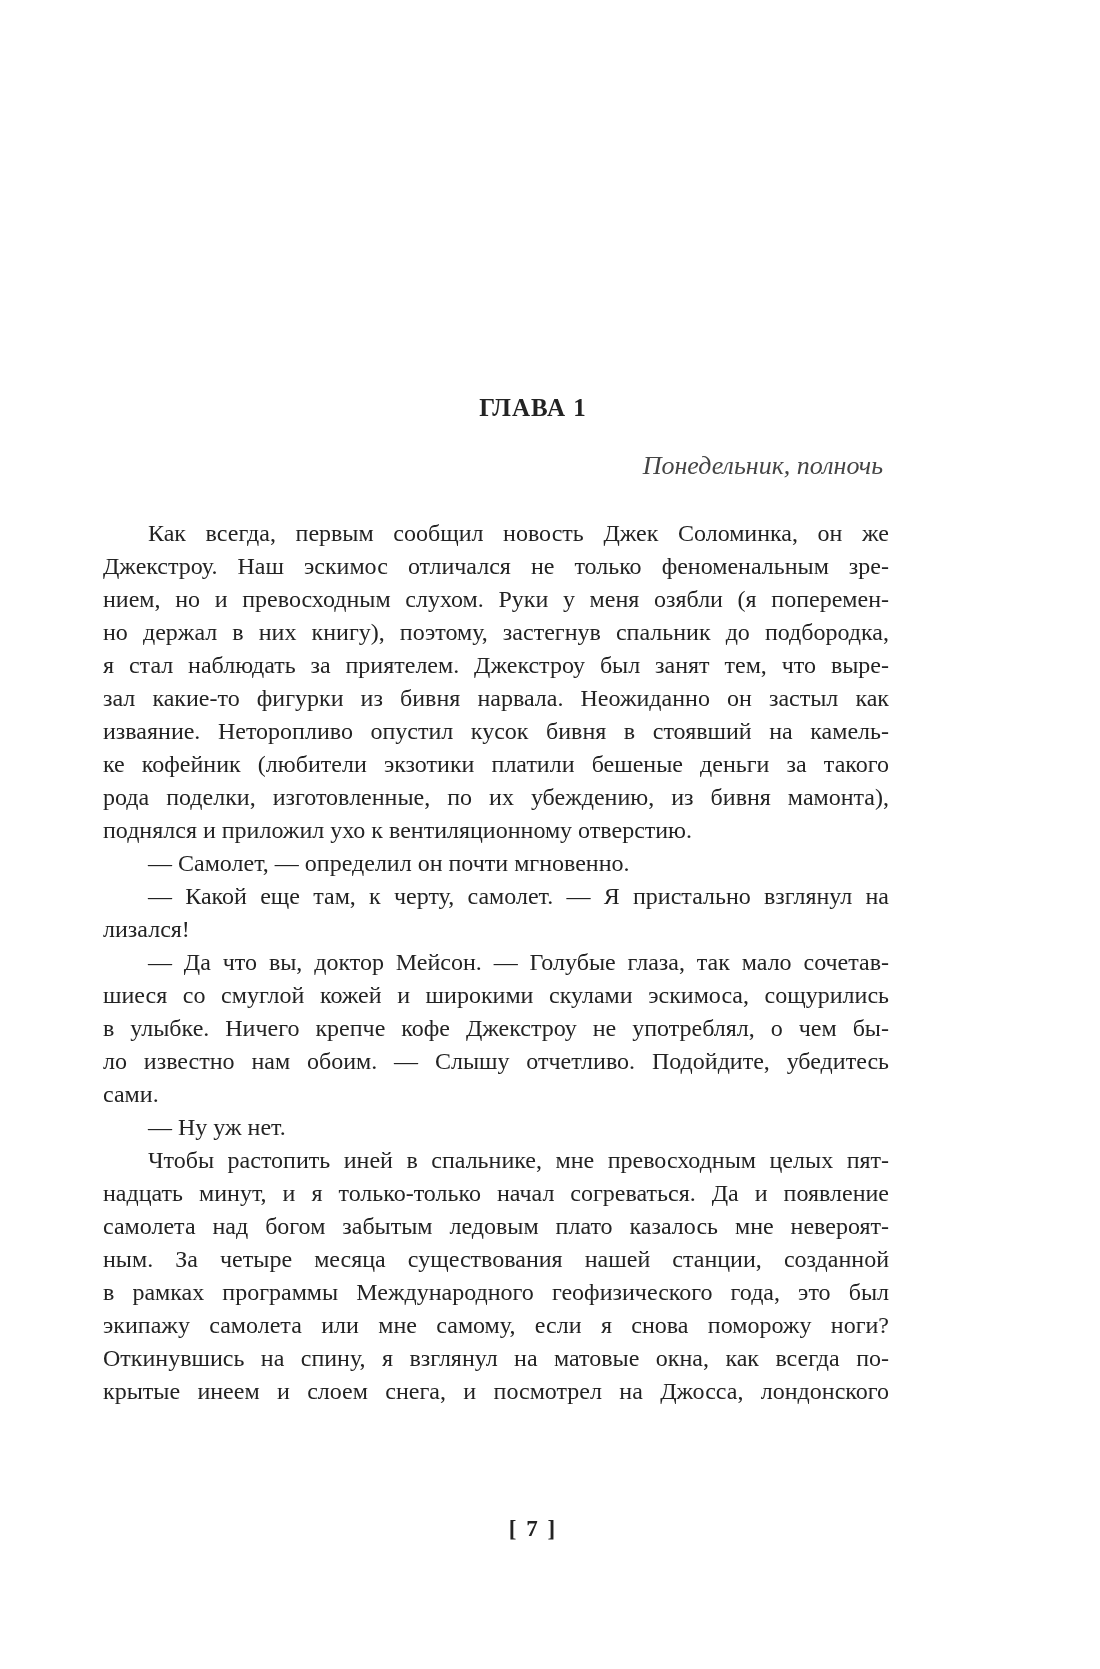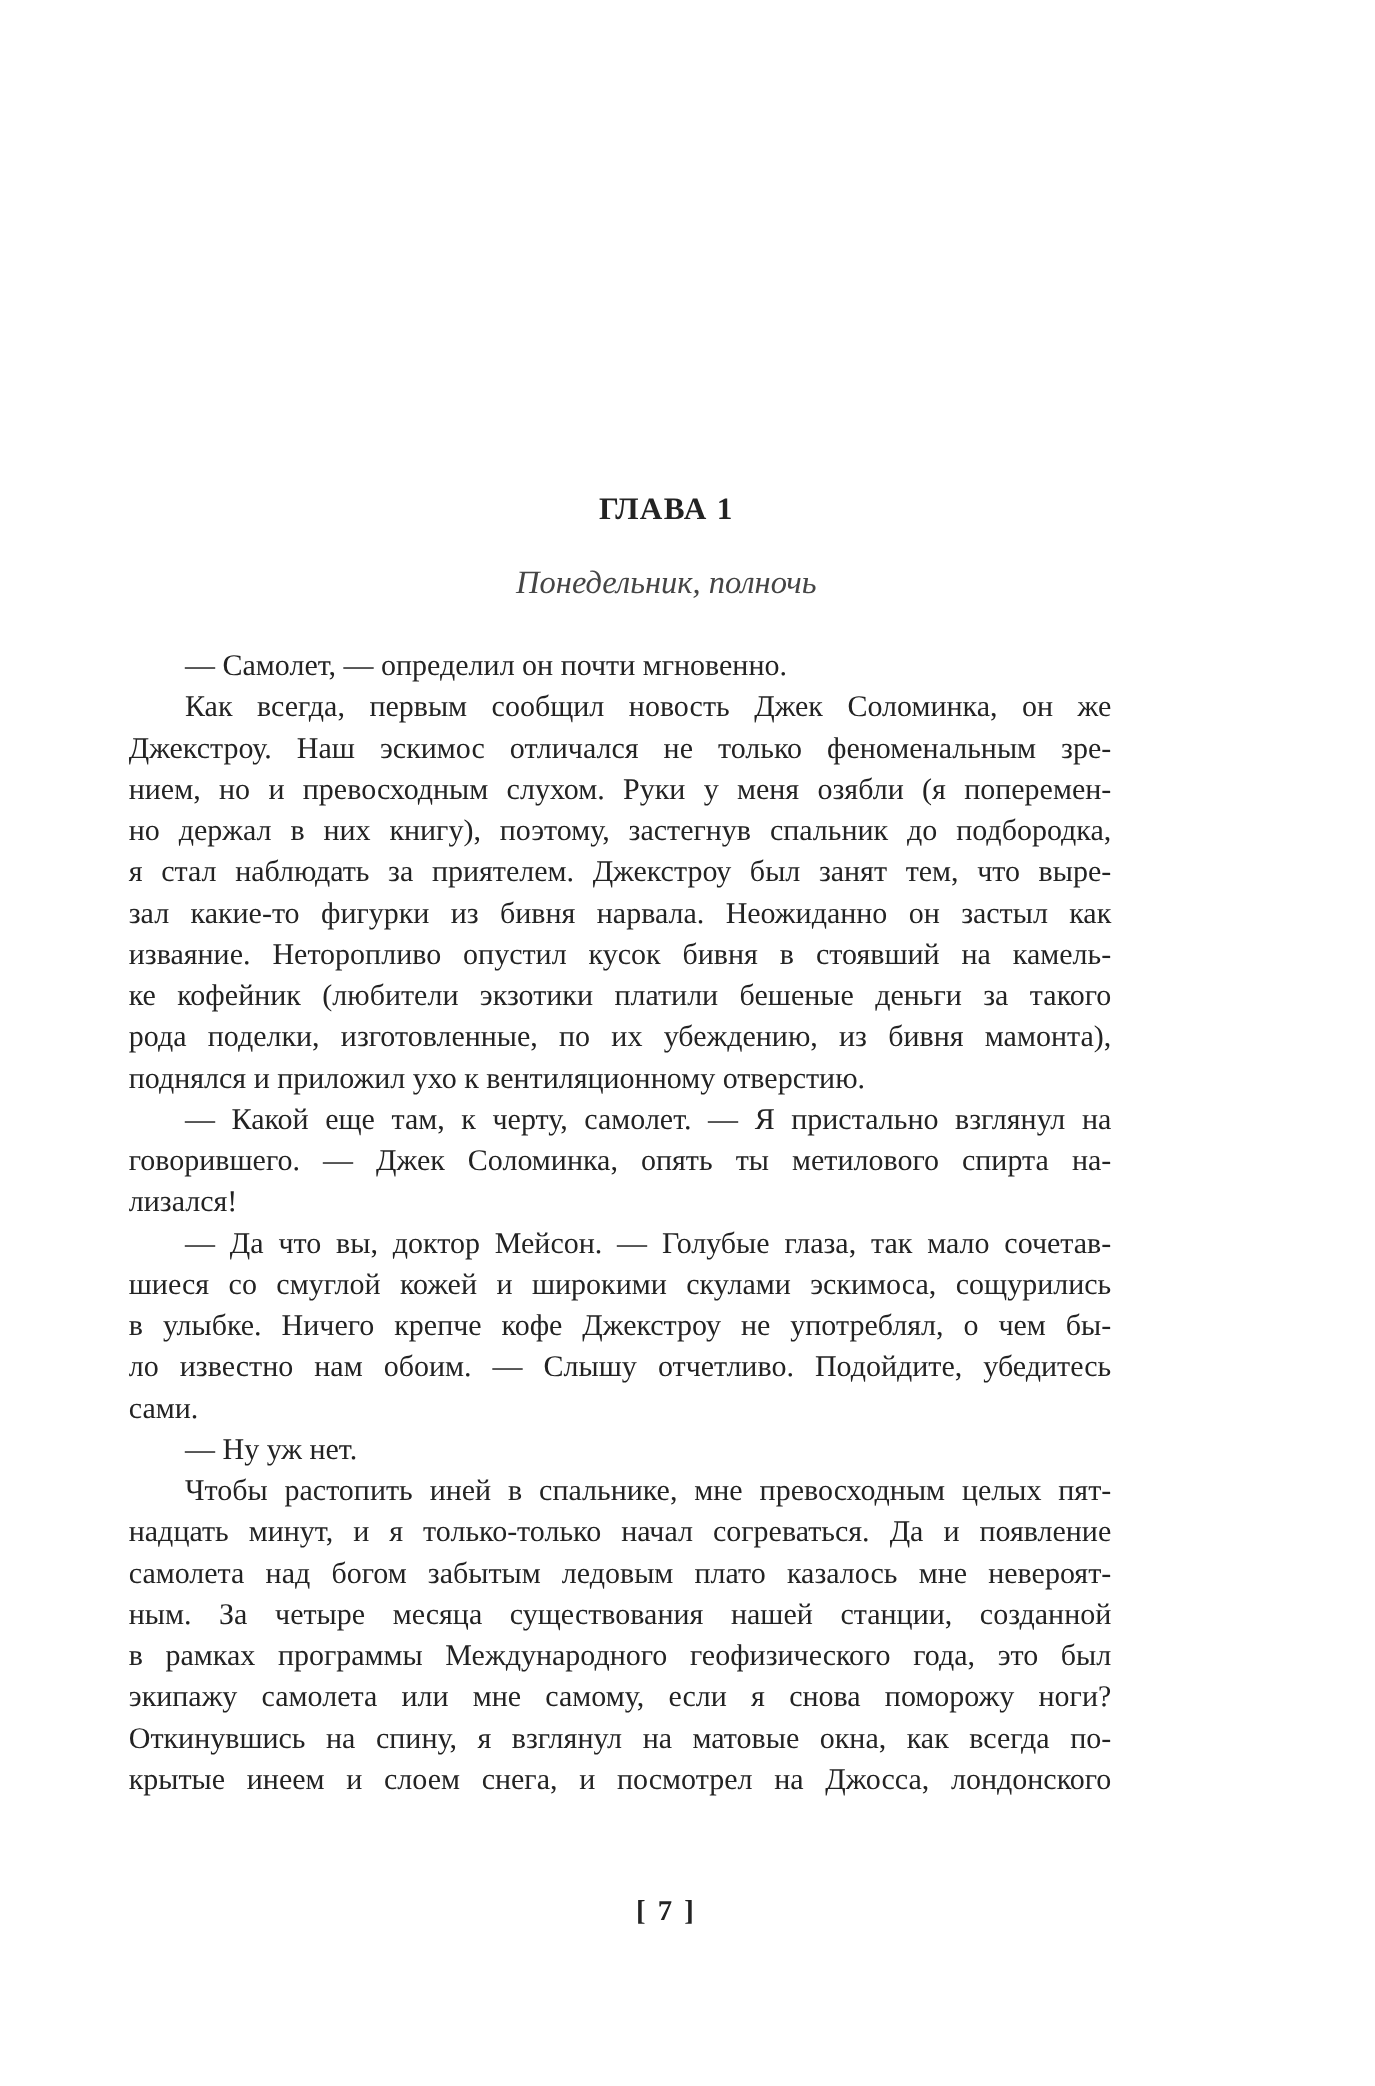--- a/index.html
+++ b/index.html
@@ -26,21 +26,21 @@
     font-size: 25px;
     font-weight: bold;
     letter-spacing: 1px;
     color: var(--ink, #1d1d1d);
   }
   .chapter-subtitle {
     position: absolute;
     top: 451px;
     left: 183px;
     width: 700px;
-    text-align: center;
+    text-align: right;
     font-style: italic;
     font-size: 26px;
     color: var(--subtitle, #454545);
   }
   .body-text {
     position: absolute;
     top: 517px;
     left: 103px;
     width: 786px;
     font-size: 24px;
@@ -68,37 +68,36 @@
   }
 </style>
 </head>
 <body>
 
 <div class="page">
   <div class="chapter-title">ГЛАВА 1</div>
   <div class="chapter-subtitle">Понедельник, полночь</div>
   <div class="body-text">
       <div class="para">
-        <div class="pline indent pend">— Самолет, — определил он почти мгновенно.</div>
-      </div>
-      <div class="para">
         <div class="pline indent">Как всегда, первым сообщил новость Джек Соломинка, он же</div>
         <div class="pline">Джекстроу. Наш эскимос отличался не только феноменальным зре-</div>
         <div class="pline">нием, но и превосходным слухом. Руки у меня озябли (я поперемен-</div>
         <div class="pline">но держал в них книгу), поэтому, застегнув спальник до подбородка,</div>
         <div class="pline">я стал наблюдать за приятелем. Джекстроу был занят тем, что выре-</div>
         <div class="pline">зал какие-то фигурки из бивня нарвала. Неожиданно он застыл как</div>
         <div class="pline">изваяние. Неторопливо опустил кусок бивня в стоявший на камель-</div>
         <div class="pline">ке кофейник (любители экзотики платили бешеные деньги за такого</div>
         <div class="pline">рода поделки, изготовленные, по их убеждению, из бивня мамонта),</div>
         <div class="pline pend">поднялся и приложил ухо к вентиляционному отверстию.</div>
       </div>
       <div class="para">
+        <div class="pline indent pend">— Самолет, — определил он почти мгновенно.</div>
+      </div>
+      <div class="para">
         <div class="pline indent">— Какой еще там, к черту, самолет. — Я пристально взглянул на</div>
-        <div class="pline">говорившего. — Джек Соломинка, опять ты метилового спирта на-</div>
         <div class="pline pend">лизался!</div>
       </div>
       <div class="para">
         <div class="pline indent">— Да что вы, доктор Мейсон. — Голубые глаза, так мало сочетав-</div>
         <div class="pline">шиеся со смуглой кожей и широкими скулами эскимоса, сощурились</div>
         <div class="pline">в улыбке. Ничего крепче кофе Джекстроу не употреблял, о чем бы-</div>
         <div class="pline">ло известно нам обоим. — Слышу отчетливо. Подойдите, убедитесь</div>
         <div class="pline pend">сами.</div>
       </div>
       <div class="para">

